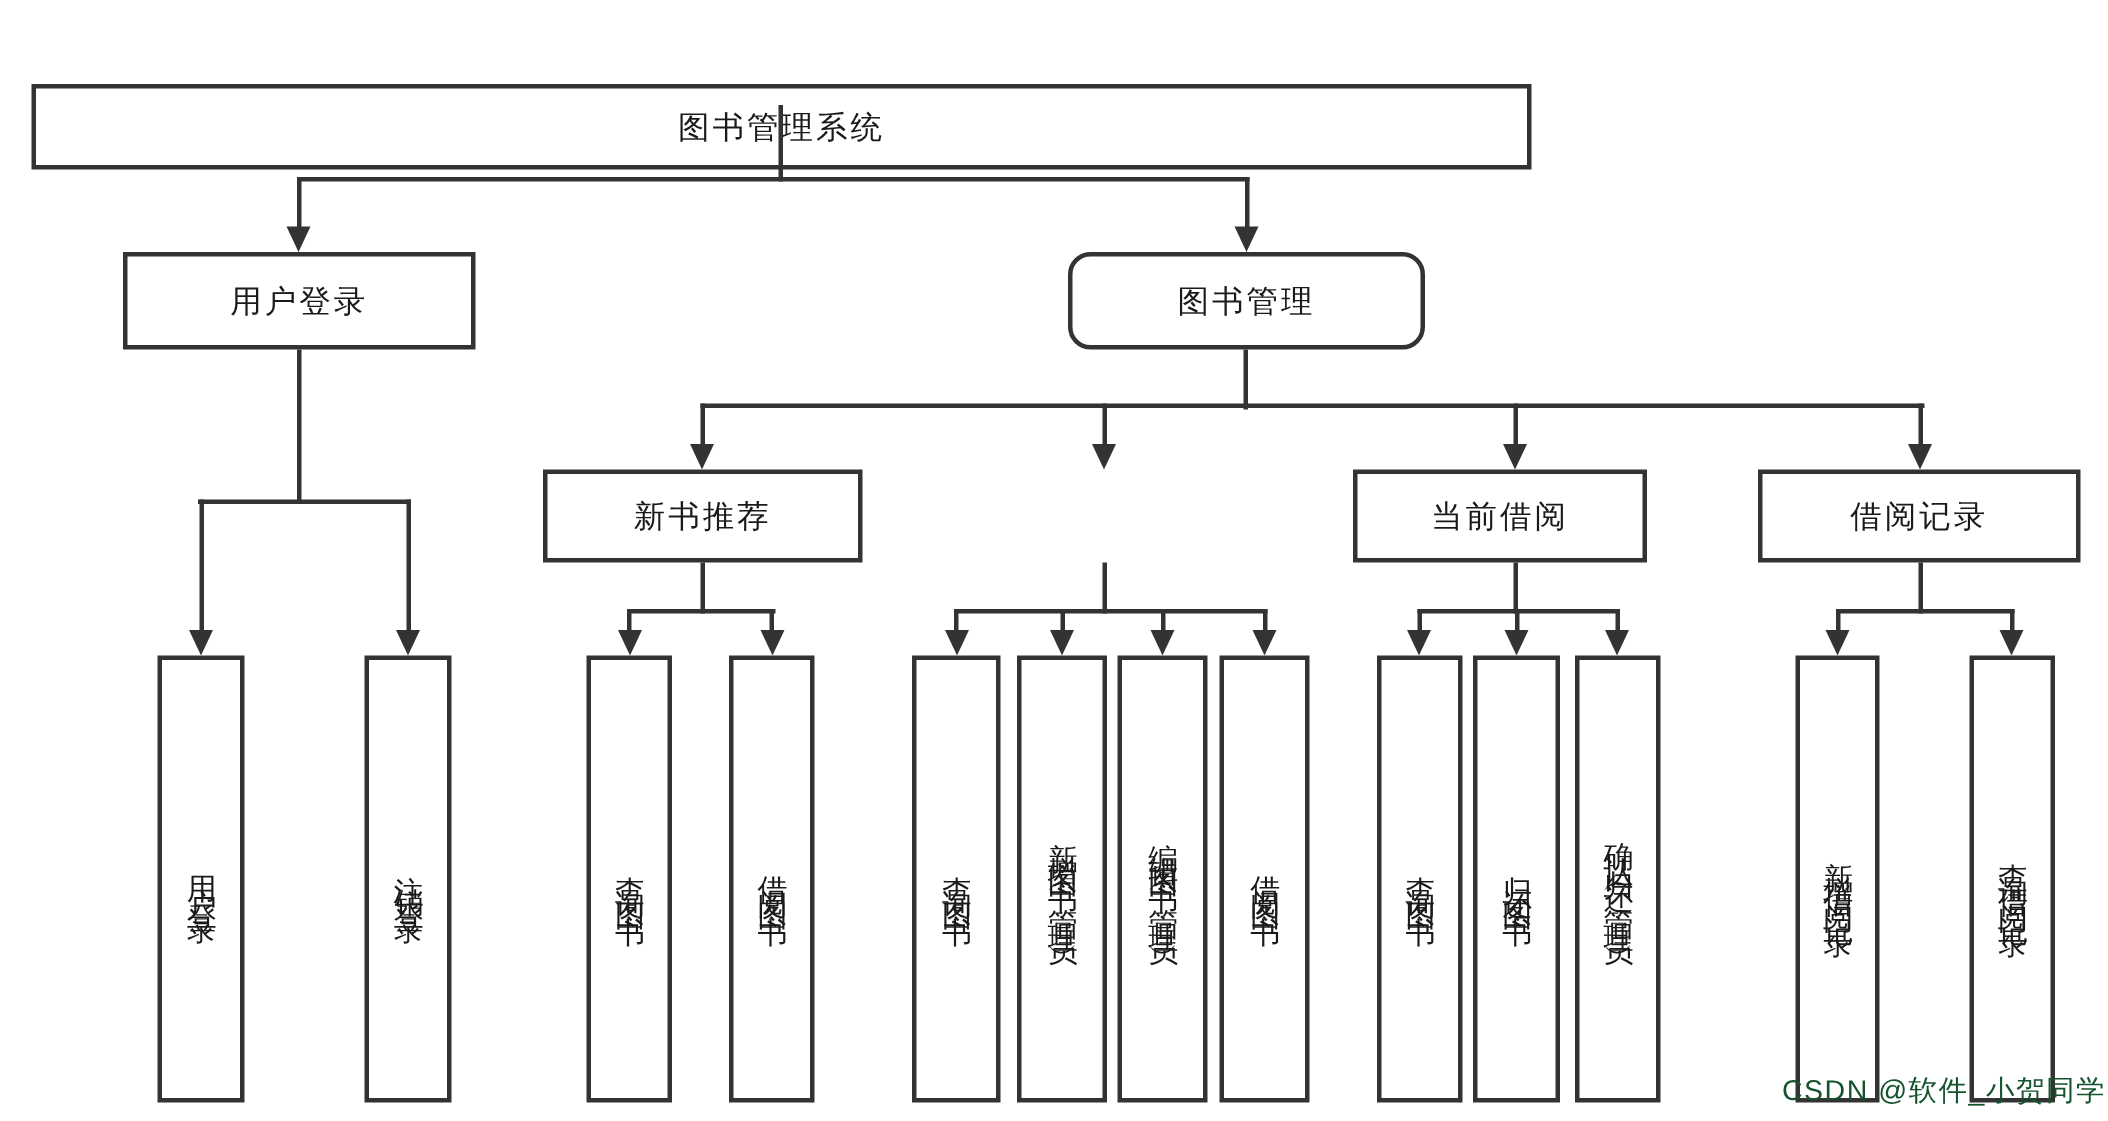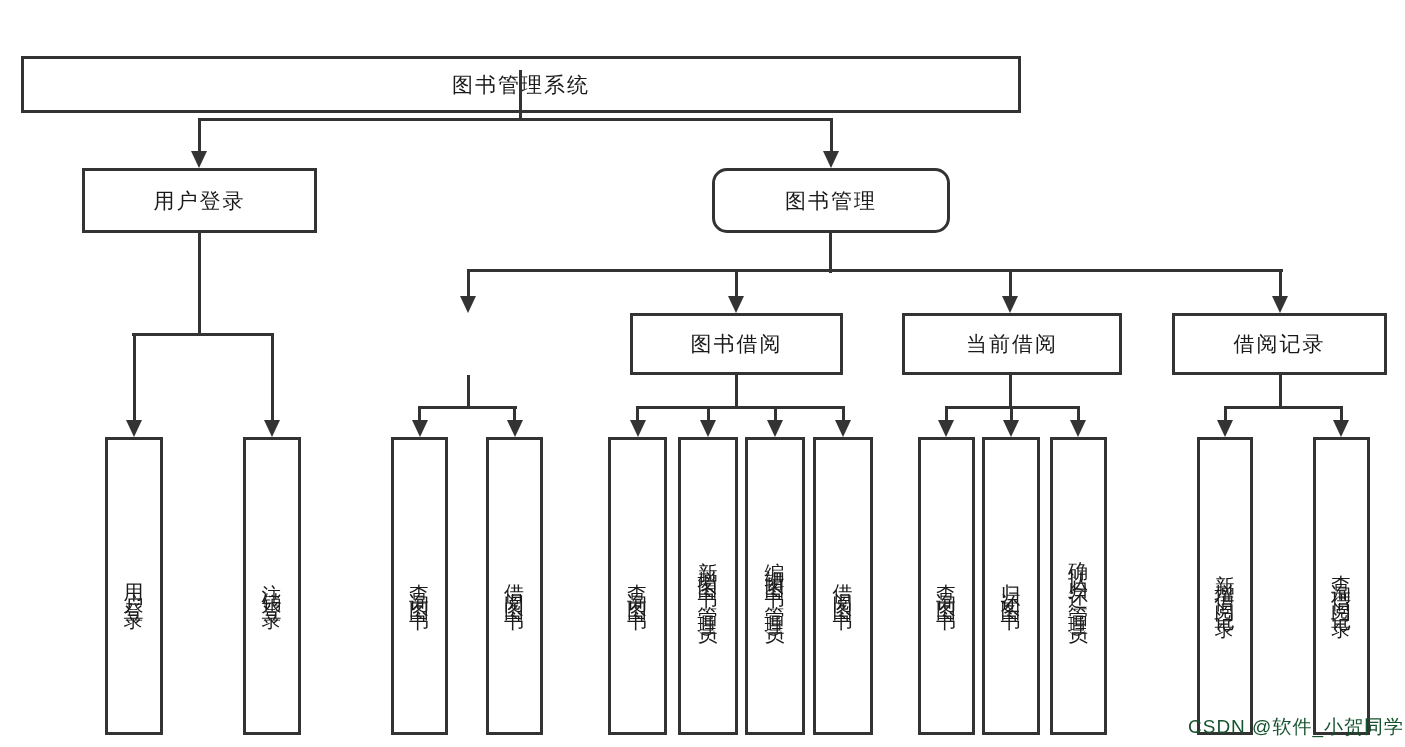--- a/index.html
+++ b/index.html
@@ -29,21 +29,21 @@
   .watermark{
     position:absolute;left:1188px;top:714px;
     font-size:19px;letter-spacing:1px;color:#14532d;white-space:nowrap;z-index:5;
   }
   
   #n-root{left:21px;top:13px;width:1000px;height:57px;margin-top:43px;}
   #n-userlogin{left:82px;top:168px;width:235px;height:65px;}
   #n-bookmgmt{left:712px;top:168px;width:238px;height:65px;border-radius:15px;}
   #n-newbook{left:362px;top:313px;width:213px;height:62px;}
   #n-bookborrow{left:630px;top:313px;width:213px;height:62px;}
-  #n-currentborrow{left:902px;top:313px;width:220px;height:62px;}
+  #n-currentborrow{left:902px;top:313px;width:196px;height:62px;}
   #n-borrowrecord{left:1172px;top:313px;width:215px;height:62px;}
   .leaf{top:437px;height:298px;}
   #l-ul-1{left:105px;width:58px;}
   #l-ul-2{left:243px;width:58px;}
   #l-nb-1{left:391px;width:57px;}
   #l-nb-2{left:486px;width:57px;}
   #l-bb-1{left:608px;width:59px;}
   #l-bb-2{left:678px;width:60px;}
   #l-bb-3{left:745px;width:60px;}
   #l-bb-4{left:813px;width:60px;}
@@ -81,21 +81,21 @@
   <div class="hline" style="left:467px;top:269px;width:816px;"></div>
   <div class="vline" style="left:467px;top:269px;height:30px;"></div>
   <div class="vline" style="left:735px;top:269px;height:30px;"></div>
   <div class="vline" style="left:1009px;top:269px;height:30px;"></div>
   <div class="vline" style="left:1279px;top:269px;height:30px;"></div>
   <div class="arrow" style="left:460px;top:296px;"></div>
   <div class="arrow" style="left:728px;top:296px;"></div>
   <div class="arrow" style="left:1002px;top:296px;"></div>
   <div class="arrow" style="left:1272px;top:296px;"></div>
 
-  <div class="box" id="n-bookborrow">图书借阅</div>
+  <div class="box" id="n-newbook">新书推荐</div>
   <div class="box" id="n-currentborrow">当前借阅</div>
   <div class="box" id="n-borrowrecord">借阅记录</div>
 
   <div class="vline" style="left:467px;top:375px;height:34px;"></div>
   <div class="hline" style="left:418px;top:406px;width:99px;"></div>
   <div class="vline" style="left:418px;top:406px;height:16px;"></div>
   <div class="vline" style="left:513px;top:406px;height:16px;"></div>
   <div class="arrow" style="left:412px;top:420px;"></div>
   <div class="arrow" style="left:507px;top:420px;"></div>
 

